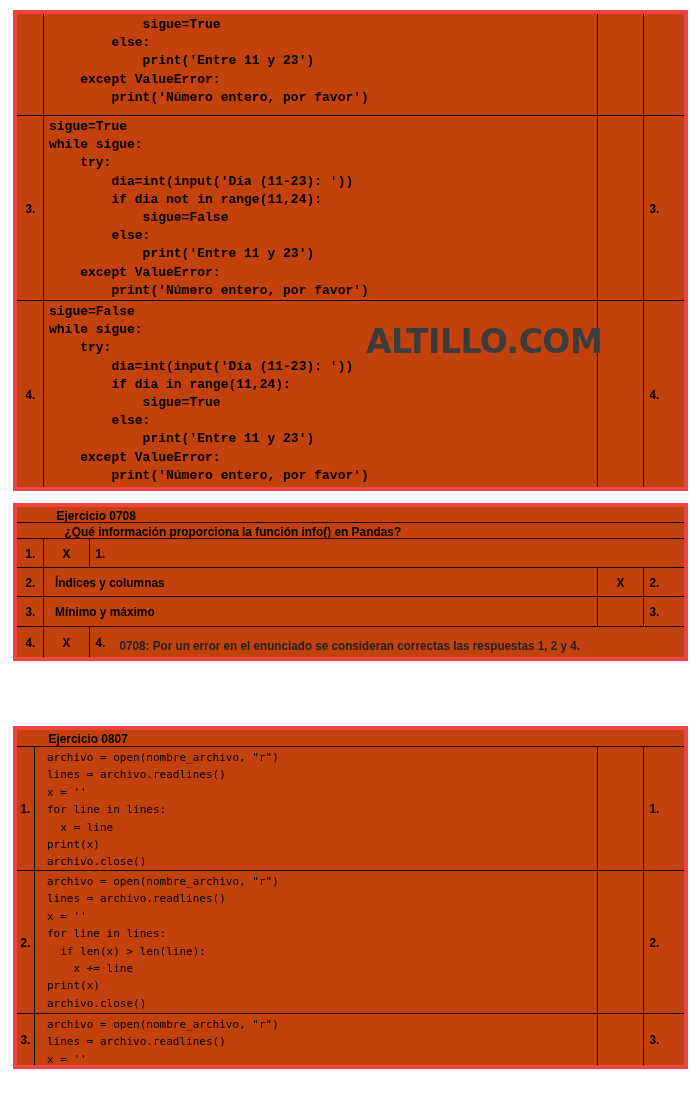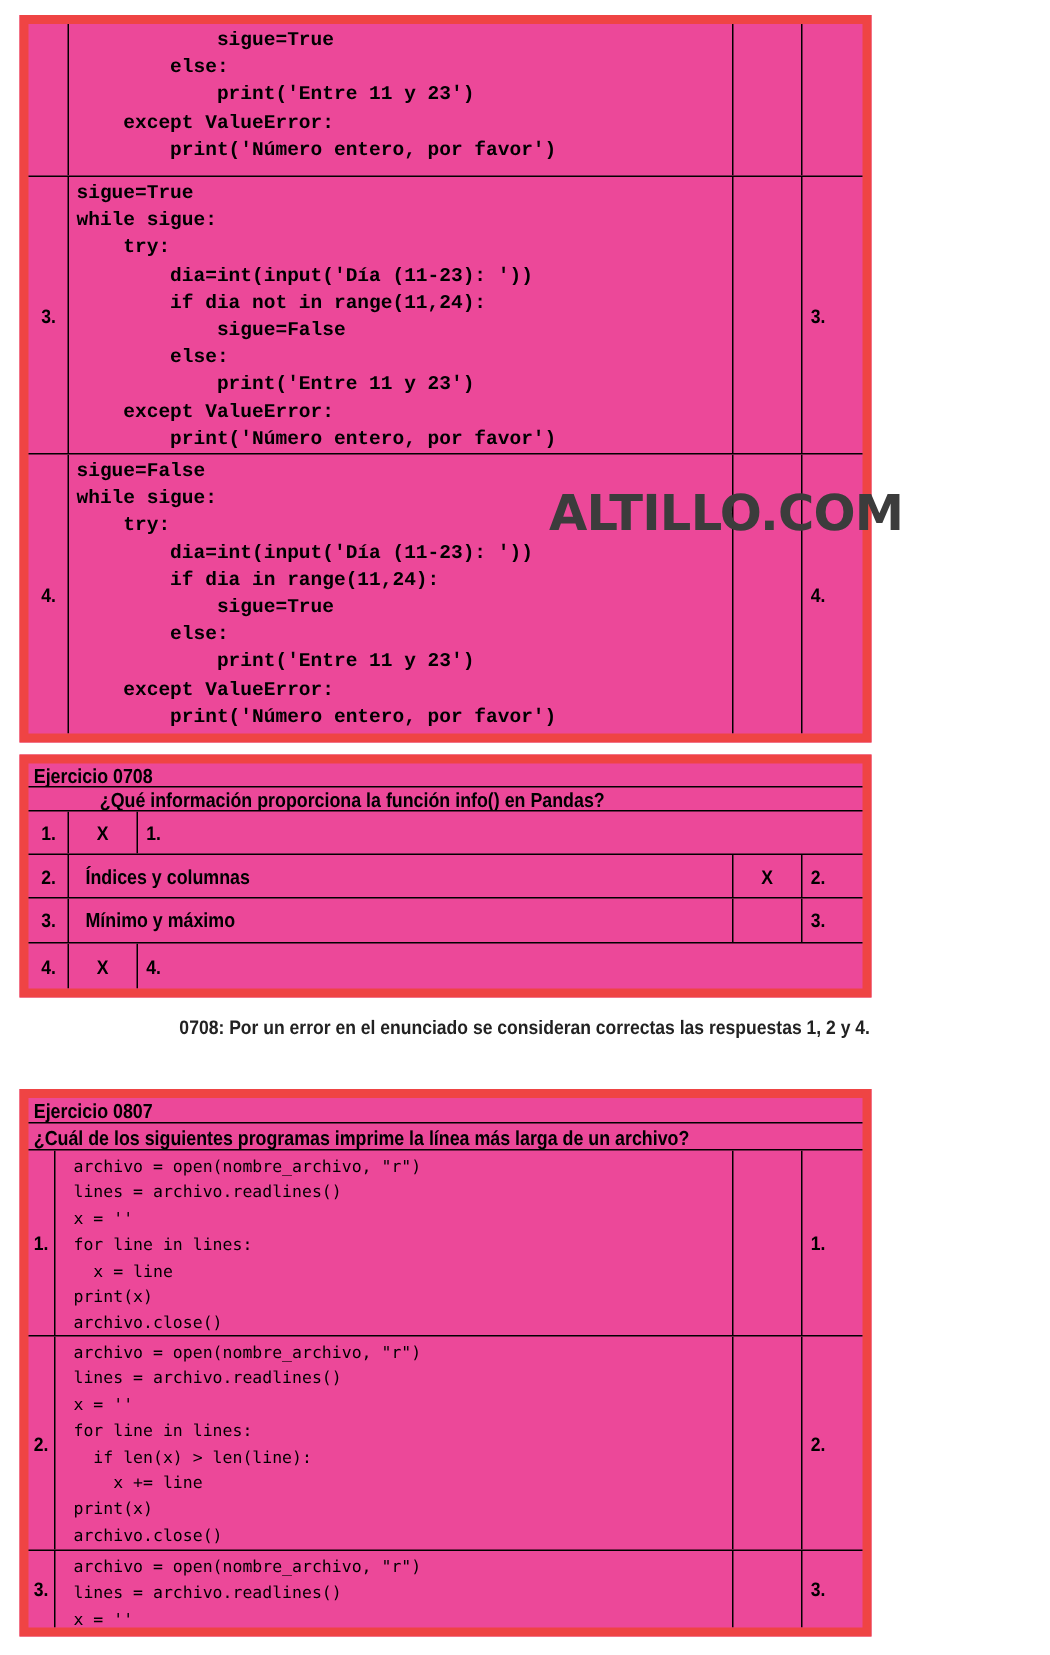--- a/index.html
+++ b/index.html
@@ -1,18 +1,18 @@
 <!DOCTYPE html>
 <html><head>
 <meta charset="utf-8">
 <style>
   html,body{margin:0;padding:0;background:#ffffff;}
   body{width:700px;height:1103px;position:relative;font-family:"Liberation Sans",sans-serif;color:#000;}
 
-  .tbl{position:absolute;left:13px;width:568px;border:6px solid #ef4444;box-sizing:border-box;background:#ec4899;}
+  .tbl{position:absolute;left:13px;width:675px;border:4px solid #ef4444;box-sizing:border-box;background:#c2410c;}
   .row{display:flex;box-sizing:border-box;overflow:hidden;}
   .row.bt{border-top:1px solid #000;}
   .cell{box-sizing:border-box;overflow:hidden;}
   .br{border-right:1px solid #000;}
 
   
   .num{width:27px;display:flex;align-items:center;justify-content:center;}
   .t3 .num{width:18px;}
   .codecol{flex:1;}
   .xcol{width:46px;display:flex;align-items:center;justify-content:center;}
@@ -28,33 +28,33 @@
   .hdr{display:block;padding:1px 0 0 4px;}
   .hdrrow{display:flex;align-items:center;box-sizing:border-box;}
 
   
   #table-top{top:10px;}
   #table-top .r0{height:101px;}
   #table-top .r1{height:185px;}
   #table-top .r2{height:187px;}
 
   #table-0708{top:503px;}
-  #table-0708 .trow{height:15px;}
+  #table-0708 .trow{height:15px;padding-left:36px;}
   #table-0708 .qrow{height:16px;border-top:1px solid #000;padding-left:44px;}
   #table-0708 .o1{height:29px;}
   #table-0708 .o2{height:29px;}
   #table-0708 .o3{height:30px;}
   #table-0708 .o4{height:31px;}
   #table-0708 .optxt{flex:1;display:flex;align-items:center;padding-left:11px;}
 
-  #note{position:absolute;top:676px;left:0;width:700px;text-align:center;}
+  #note{position:absolute;top:636px;left:0;width:700px;text-align:center;}
   #note .condc{font-size:13px;color:#222;}
 
   #table-0807{top:726px;}
-  #table-0807 .trow{height:16px;}
+  #table-0807 .trow{height:16px;padding-left:28px;}
   #table-0807 .qrow{height:18px;border-top:1px solid #000;}
   #table-0807 .c1{height:124px;}
   #table-0807 .c2{height:143px;}
   #table-0807 .c3{height:52px;}
 
   #watermark{position:absolute;left:366px;top:322px;font-family:"DejaVu Sans",sans-serif;font-weight:bold;font-size:33px;letter-spacing:-0.5px;color:#3c3c3c;z-index:5;white-space:nowrap;}
 </style>
 </head>
 <body>
 
@@ -186,23 +186,20 @@
       </div>
   </div>
 </div>
 
 <div id="note"><span class="condc">0708: Por un error en el enunciado se consideran correctas las respuestas 1, 2 y 4.</span></div>
 
 <div class="tbl t3" id="table-0807">
   <div class="row trow hdrrow">
       <span class="cond hdr">Ejercicio 0807</span>
     </div>
-  <div class="row qrow hdrrow">
-      <span class="cond hdr">¿Cuál de los siguientes programas imprime la línea más larga de un archivo?</span>
-    </div>
 
   <div class="row c1 bt">
     <div class="cell num br">
         <span class="condc">1.</span>
       </div>
     <div class="cell codecol br">
         <pre class="code2">archivo = open(nombre_archivo, "r")
 lines = archivo.readlines()
 x = ''
 for line in lines:

